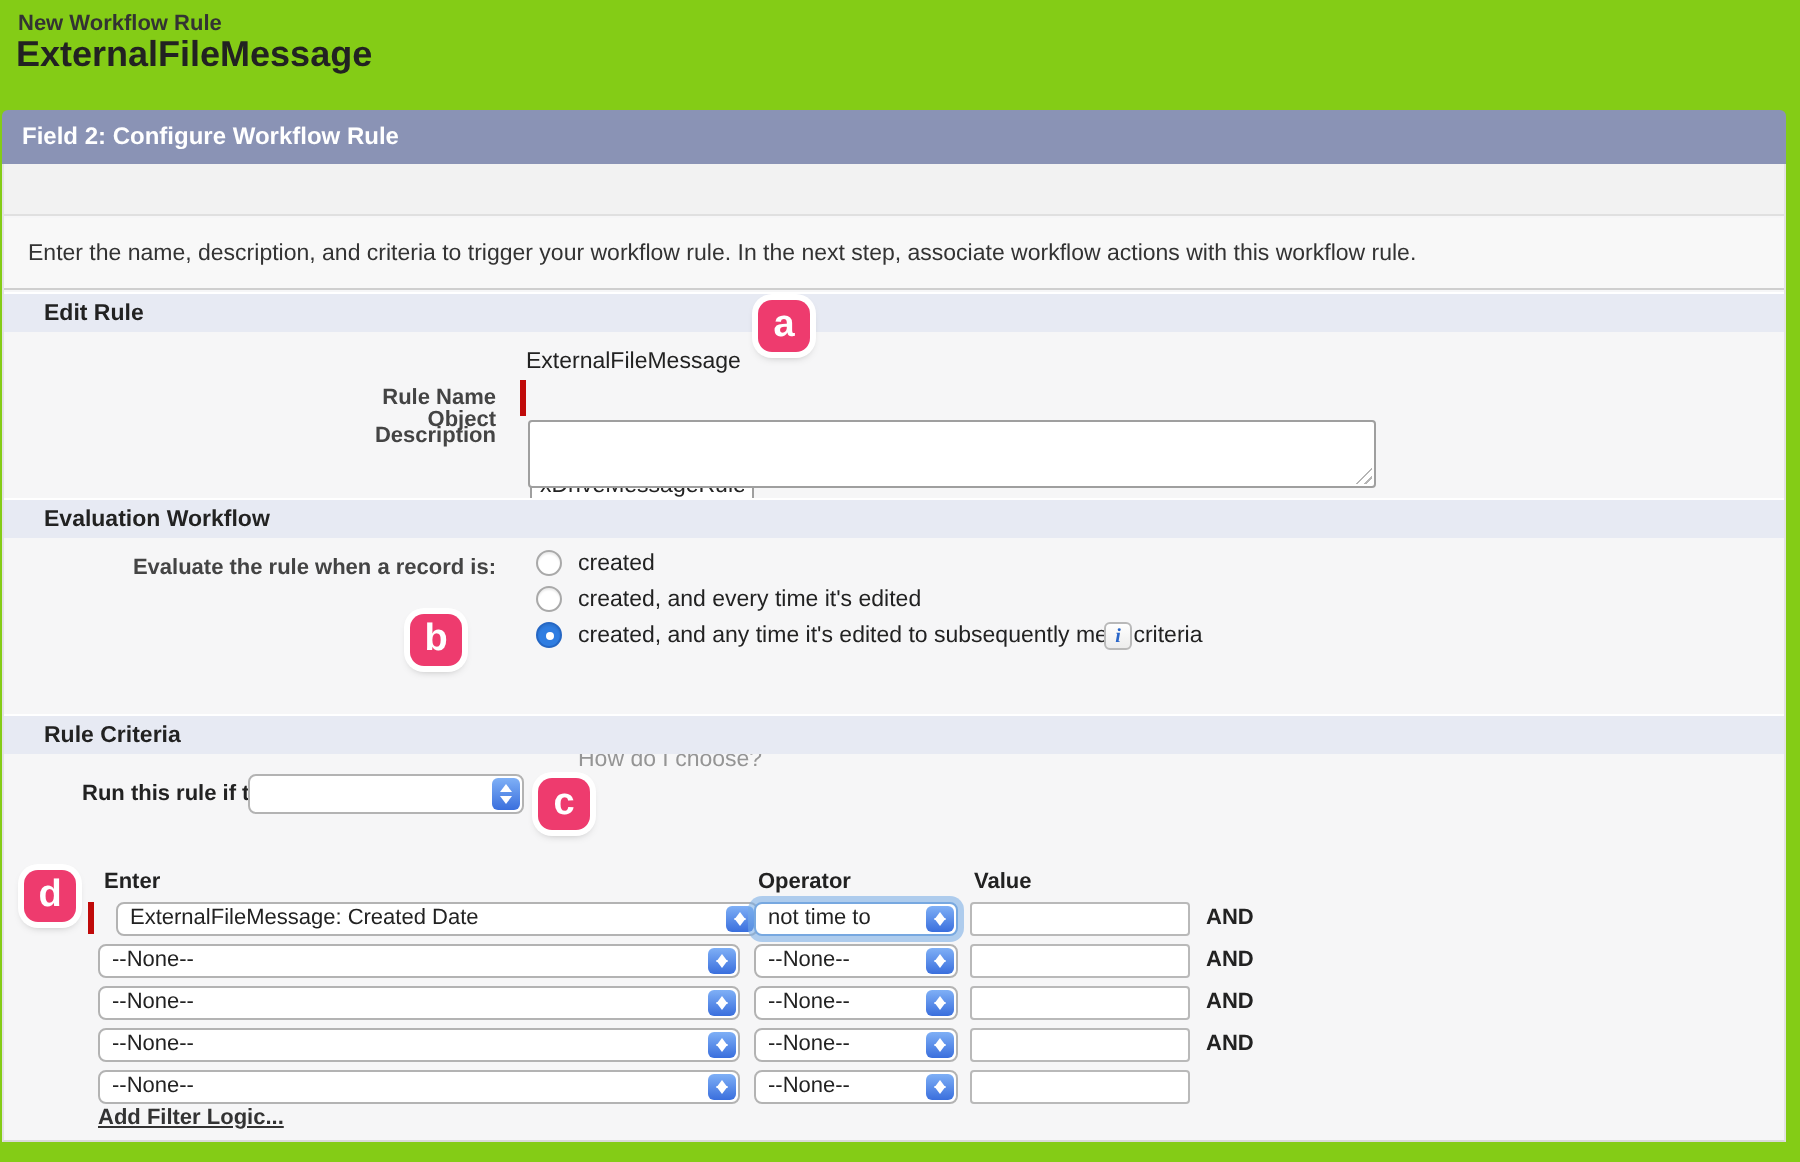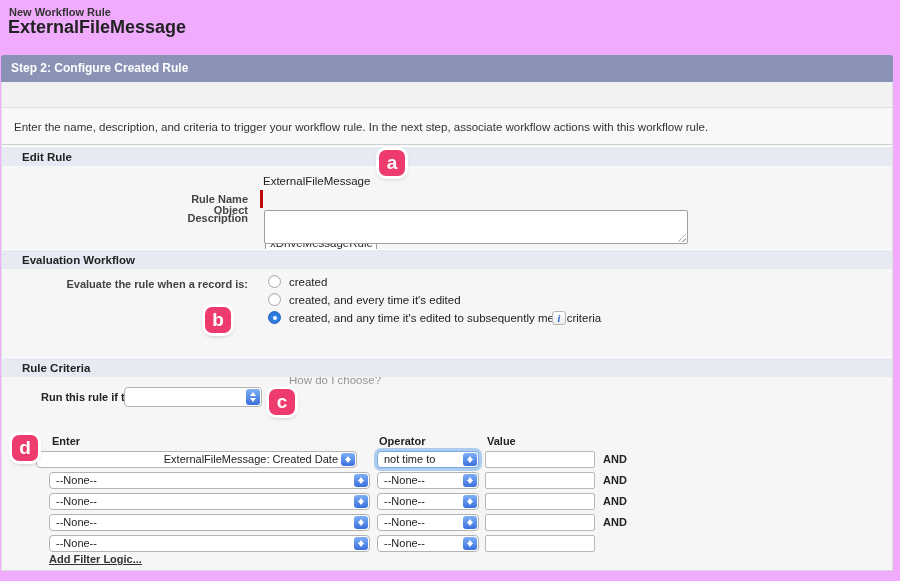--- a/index.html
+++ b/index.html
@@ -1,18 +1,18 @@
 <!DOCTYPE html>
 <html><head>
 <meta charset="utf-8">
 <style>
   * { margin:0; padding:0; box-sizing:border-box; }
   html,body { background:#fff; }
   body { font-family:"Liberation Sans", sans-serif; color:#333; }
-  #page { position:relative; width:900px; height:581px; background:#f0abfc; overflow:hidden; }
+  #page { position:relative; width:900px; height:581px; background:#84cc16; overflow:hidden; }
 
   
   .eyebrow { position:absolute; left:9px; top:6px; font-size:11px; font-weight:bold; color:#333; }
   .page-title { position:absolute; left:8px; top:17px; font-size:18px; font-weight:bold; color:#222; }
 
   
   .step-bar { position:absolute; left:1px; top:55px; width:892px; height:27px;
               background:#8a93b5; border-radius:3px 3px 0 0; }
   .step-bar span { display:block; padding:6px 0 0 10px; color:#fff; font-size:12px; font-weight:bold; }
 
@@ -73,21 +73,21 @@
 </style>
 </head>
 <body>
 
 <div id="page">
 
   <div class="eyebrow">New Workflow Rule</div>
   <div class="page-title">ExternalFileMessage</div>
 
   <div class="step-bar">
-    <span>Step 2: Configure Created Rule</span>
+    <span>Field 2: Configure Workflow Rule</span>
   </div>
 
   <div class="frame">
     <div class="strip-top"></div>
     <div class="instruction">
       <span>Enter the name, description, and criteria to trigger your workflow rule. In the next step, associate workflow actions with this workflow rule.</span>
     </div>
 
     <div class="sec-head" style="top:64px;">
       <span>Edit Rule</span>
@@ -134,21 +134,21 @@
           <i class="dn"></i>
         </span>
     </div>
     <div class="colon" style="left:264px; top:309px;">:</div>
 
     <div class="col-head" style="left:50px; top:353px;">Enter</div>
     <div class="col-head" style="left:377px; top:353px;">Operator</div>
     <div class="col-head" style="left:485px; top:353px;">Value</div>
 
     <div class="req" style="left:42px; top:369px; height:16px;"></div>
-    <div class="sel" style="left:34px; top:369px; width:321px; height:17px; line-height:15px;text-align:right;">
+    <div class="sel" style="left:56px; top:369px; width:321px; height:17px; line-height:15px;">
       <span class="txt">ExternalFileMessage: Created Date</span>
       <span class="stepper">
           <i class="up"></i>
           <i class="dn"></i>
         </span>
     </div>
     <div class="sel focus" style="left:375px; top:369px; width:102px; height:17px; line-height:15px;">
       <span class="txt">not time to</span>
       <span class="stepper">
           <i class="up"></i>

